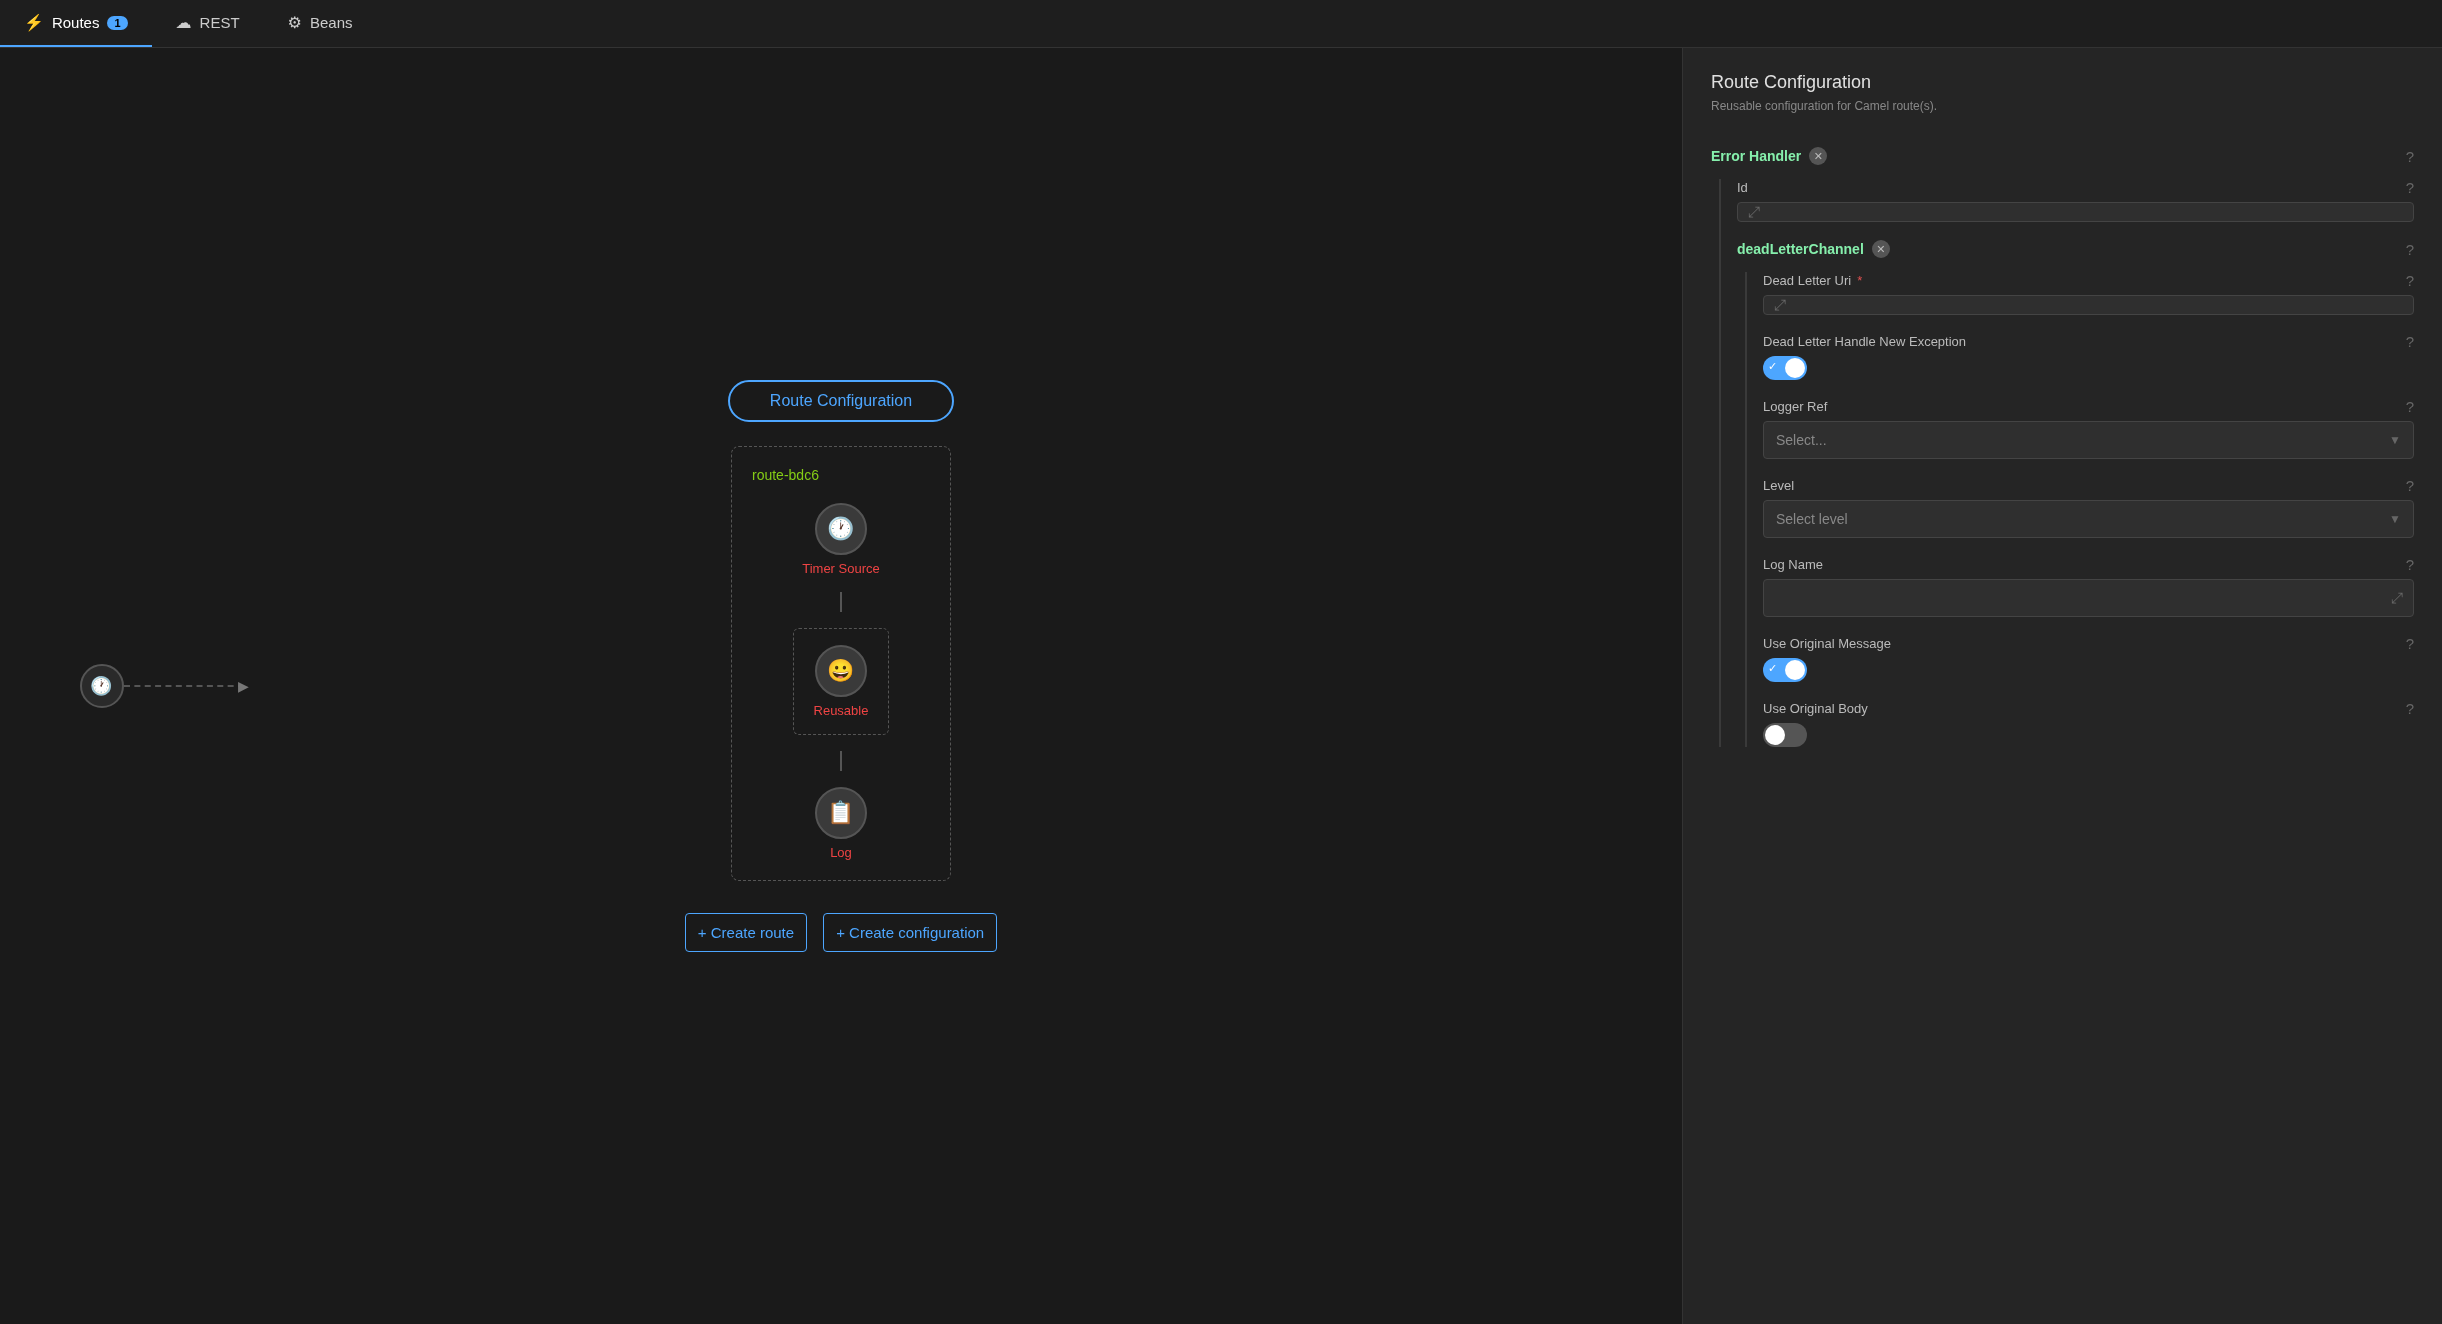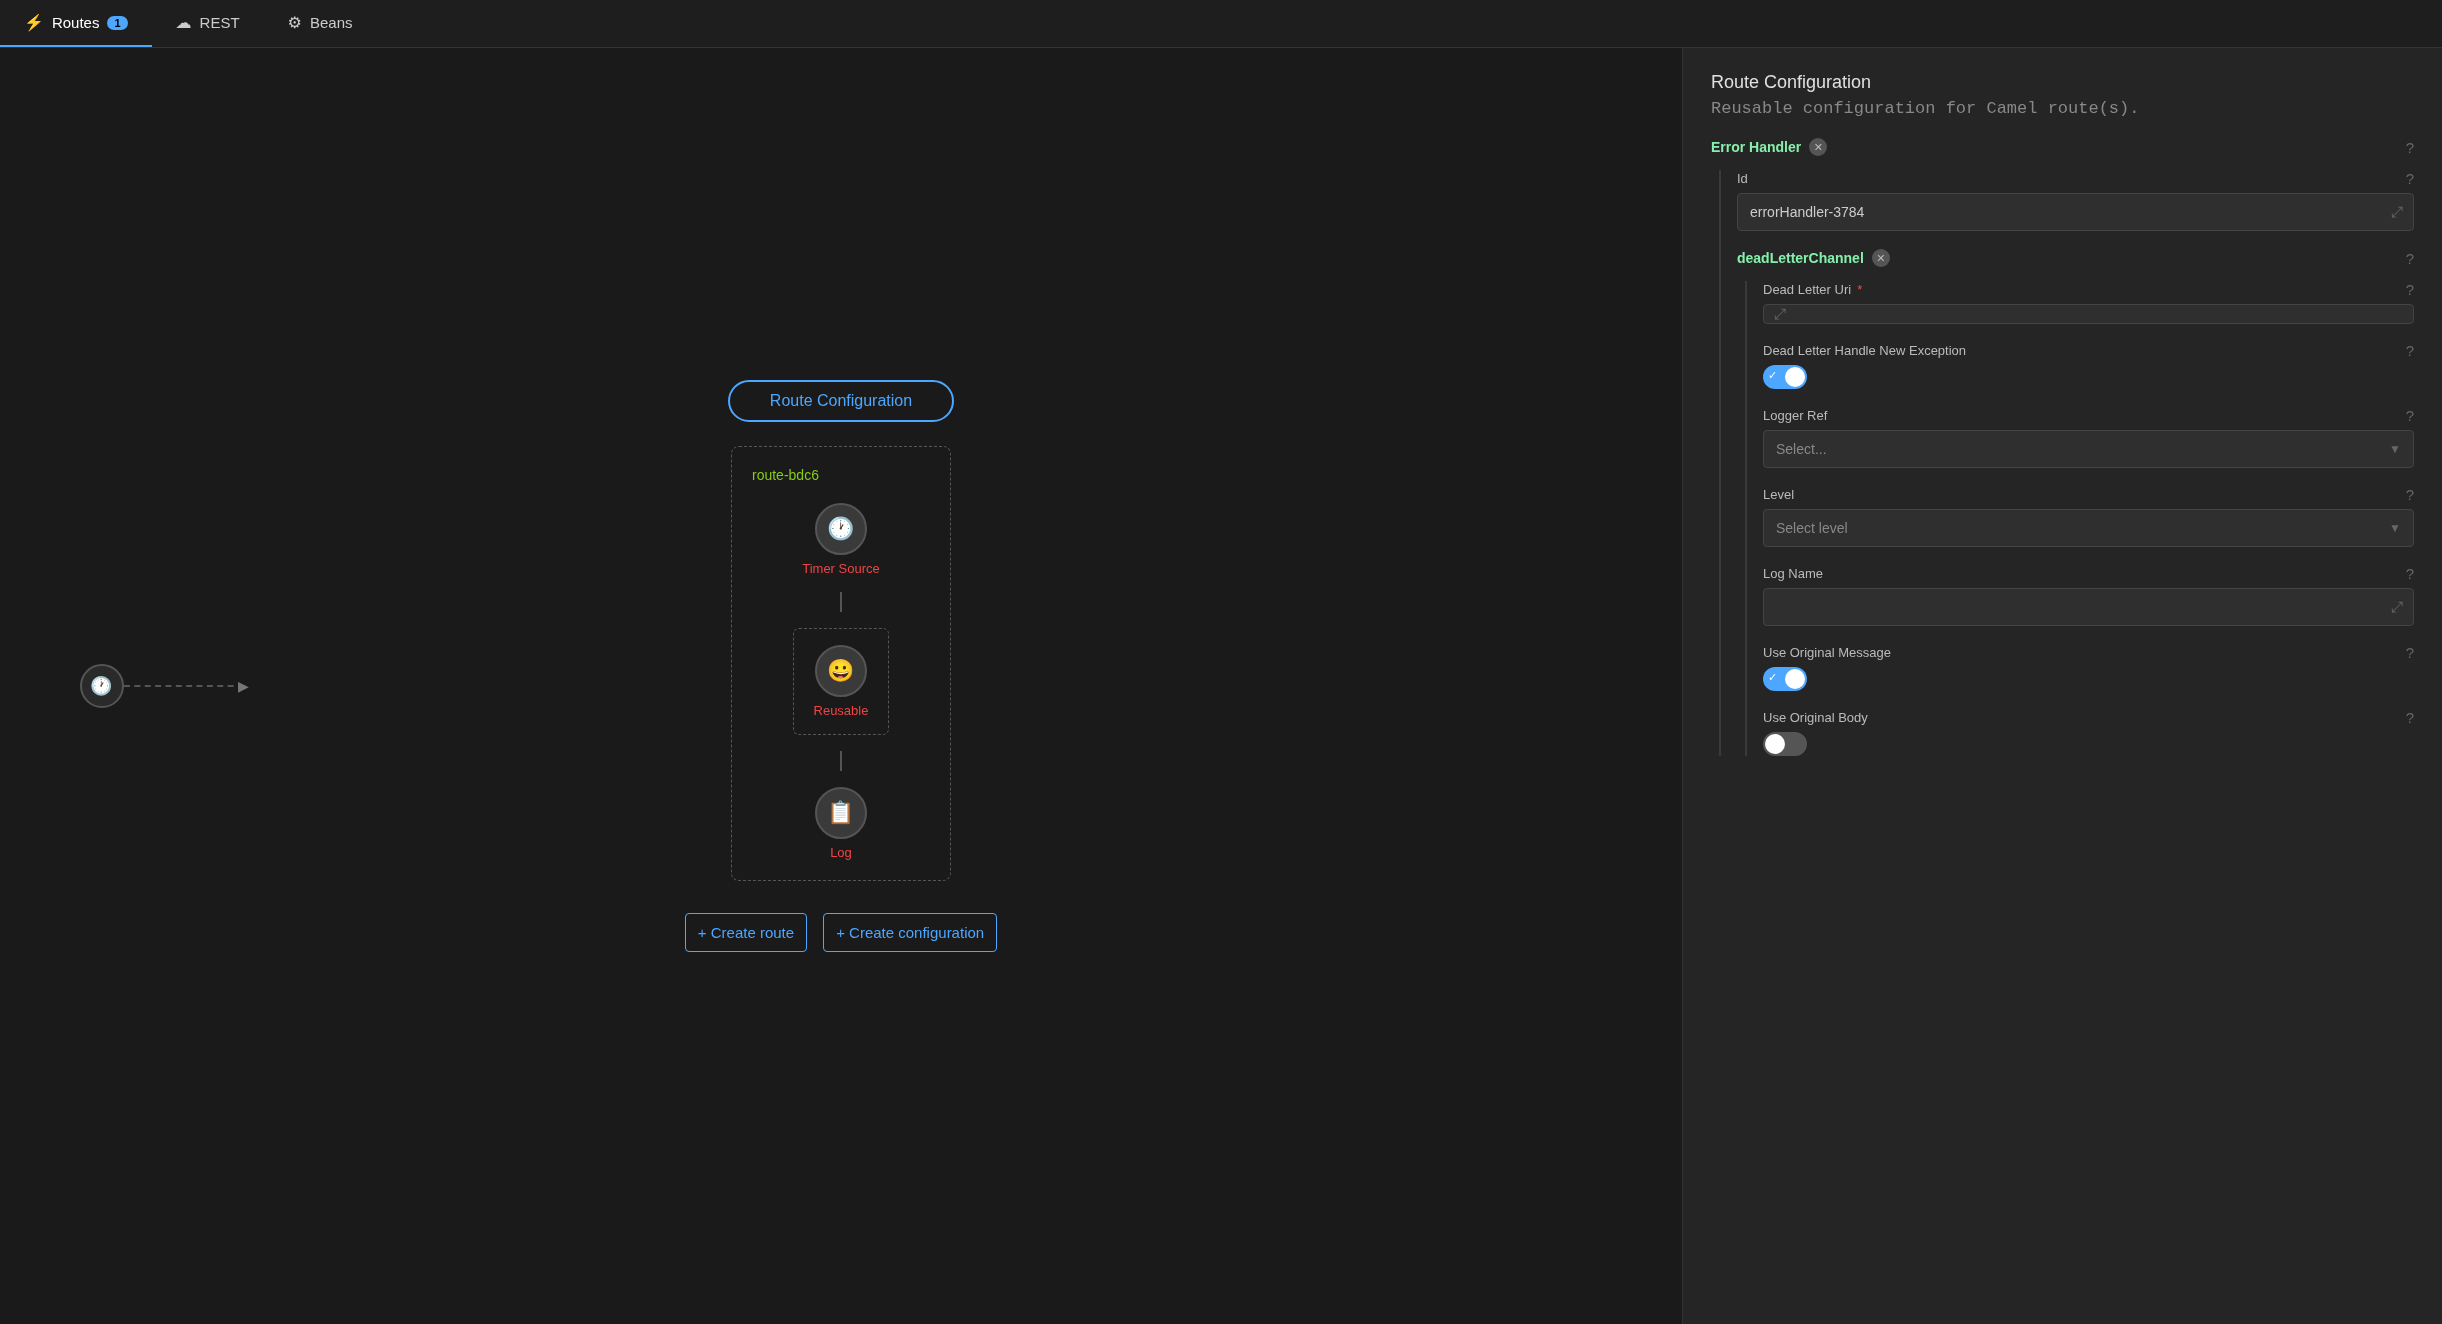--- a/index.html
+++ b/index.html
@@ -199,24 +199,23 @@
       overflow-y: auto;
       padding: 24px 28px;
     }
     .panel-title {
       font-size: 18px;
       font-weight: 500;
       color: #e0e0e0;
       margin-bottom: 6px;
     }
     .panel-subtitle {
-      font-size: 17px;
+      font-size: 12px;
       color: #888;
-      margin-bottom: 20px;
-      font-family: Liberation Mono, monospace;
+      margin-bottom: 34px;
     }
 
     
     .section-header {
       display: flex;
       align-items: center;
       gap: 8px;
       margin-bottom: 14px;
       margin-top: 8px;
     }
@@ -429,21 +428,20 @@
     </div>
 
     <div class="sub-section">
 
       <div class="field-group">
         <div class="field-label">
           <span>Id</span>
           <span class="help-icon">?</span>
         </div>
         <div class="text-input-row">
-          <input type="text" class="text-input" value="errorHandler-3784" style="">
           <span class="expand-btn">⤢</span>
         </div>
       </div>
 
       <div class="section-header">
         <span class="section-title">deadLetterChannel</span>
         <div class="remove-icon">✕</div>
         <span class="help-icon">?</span>
       </div>
 

